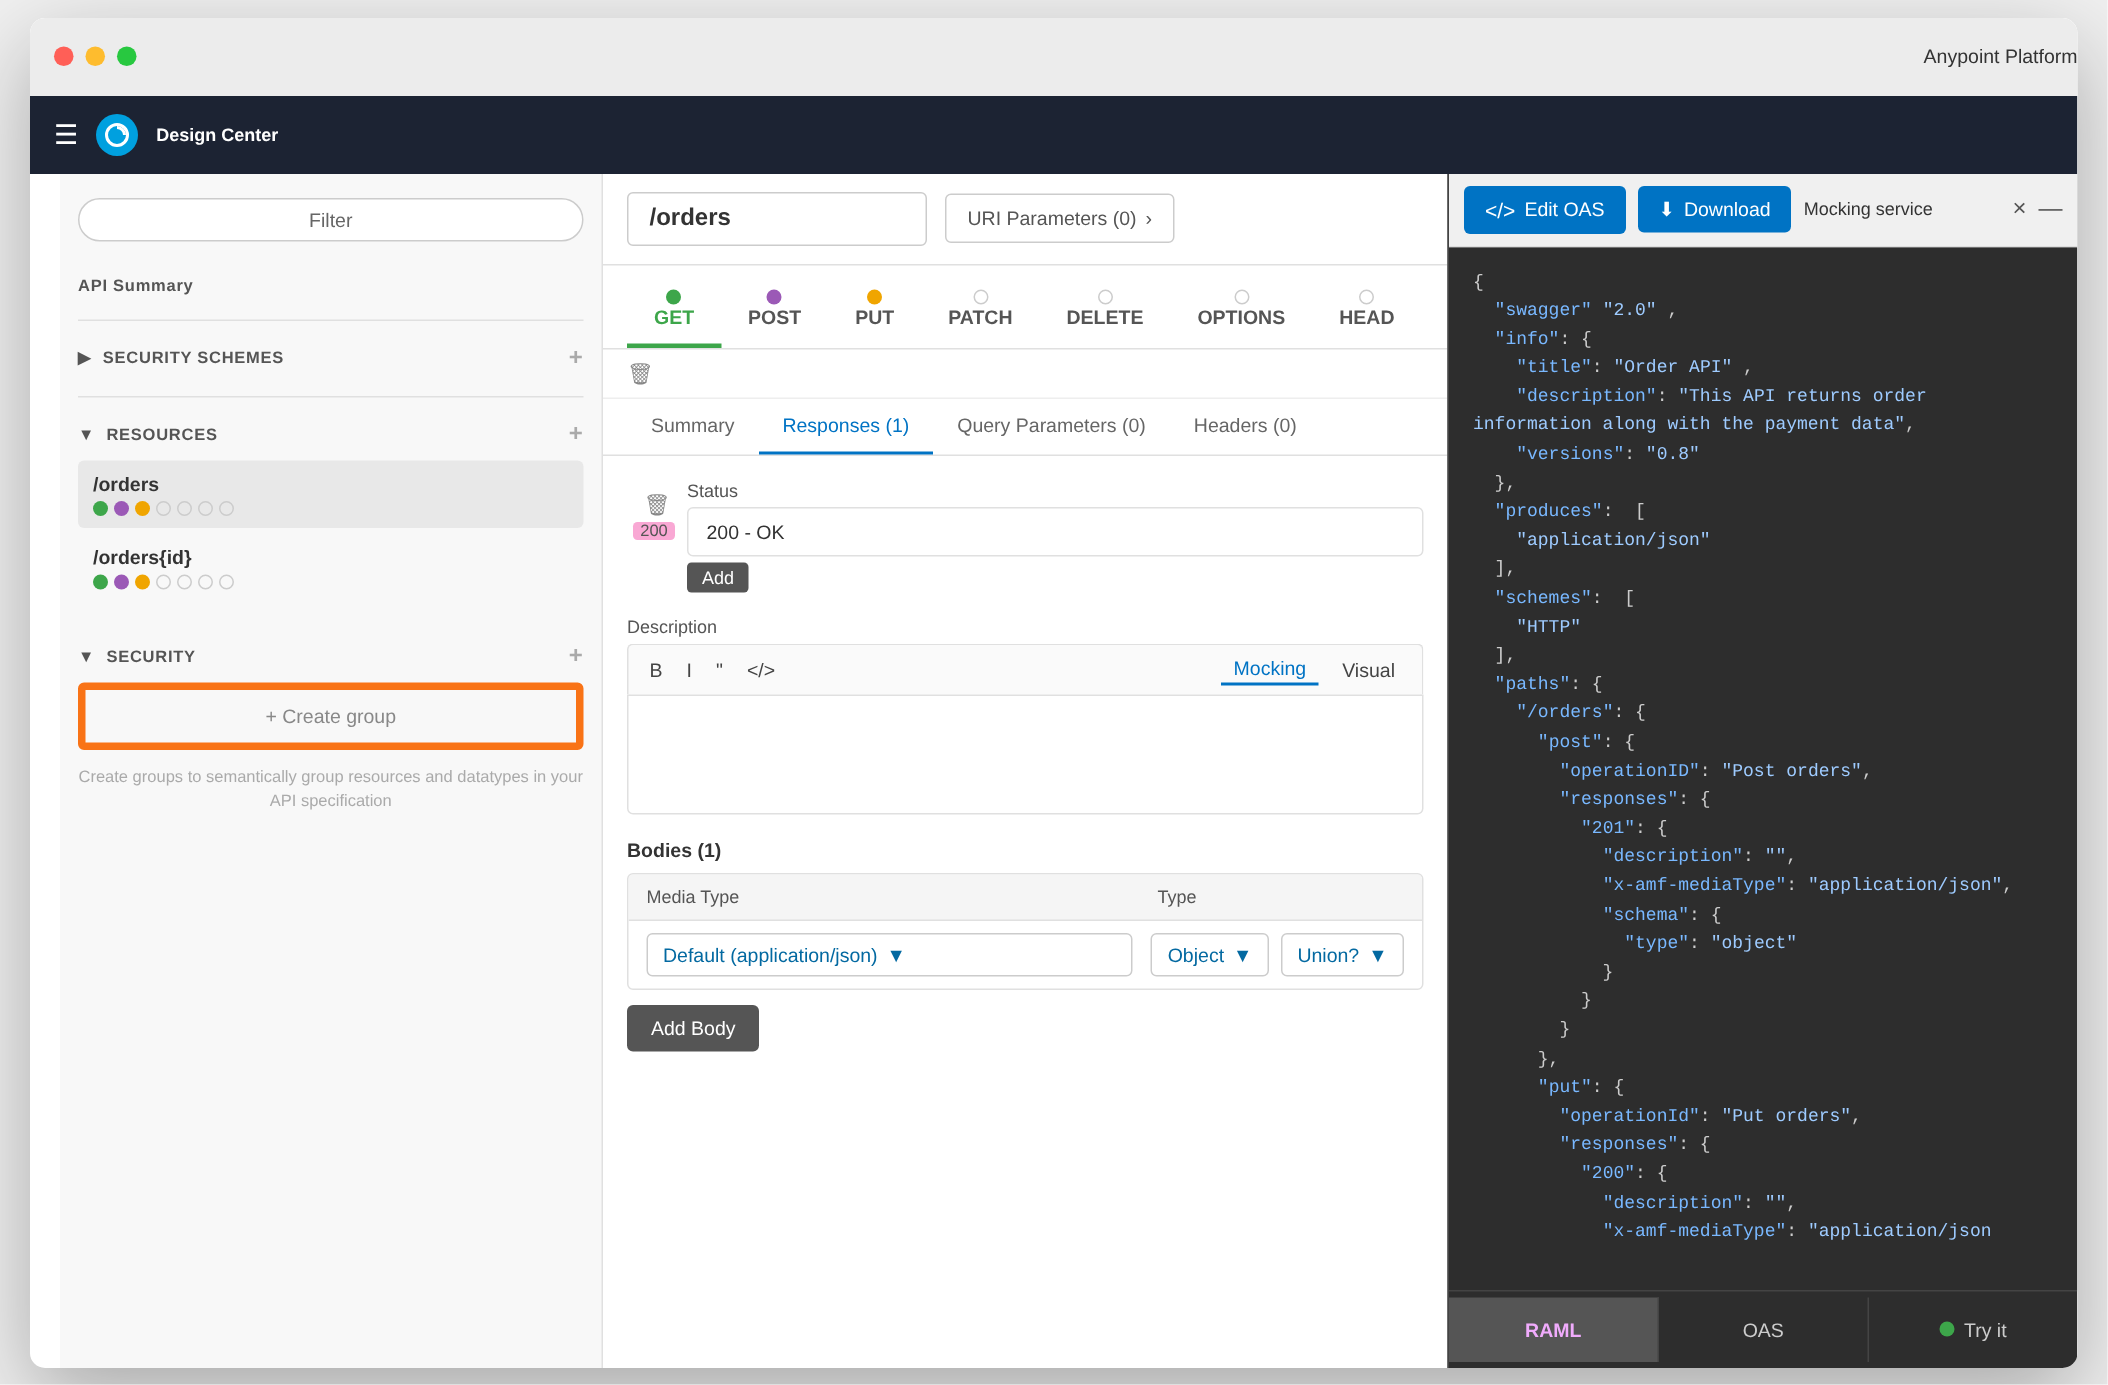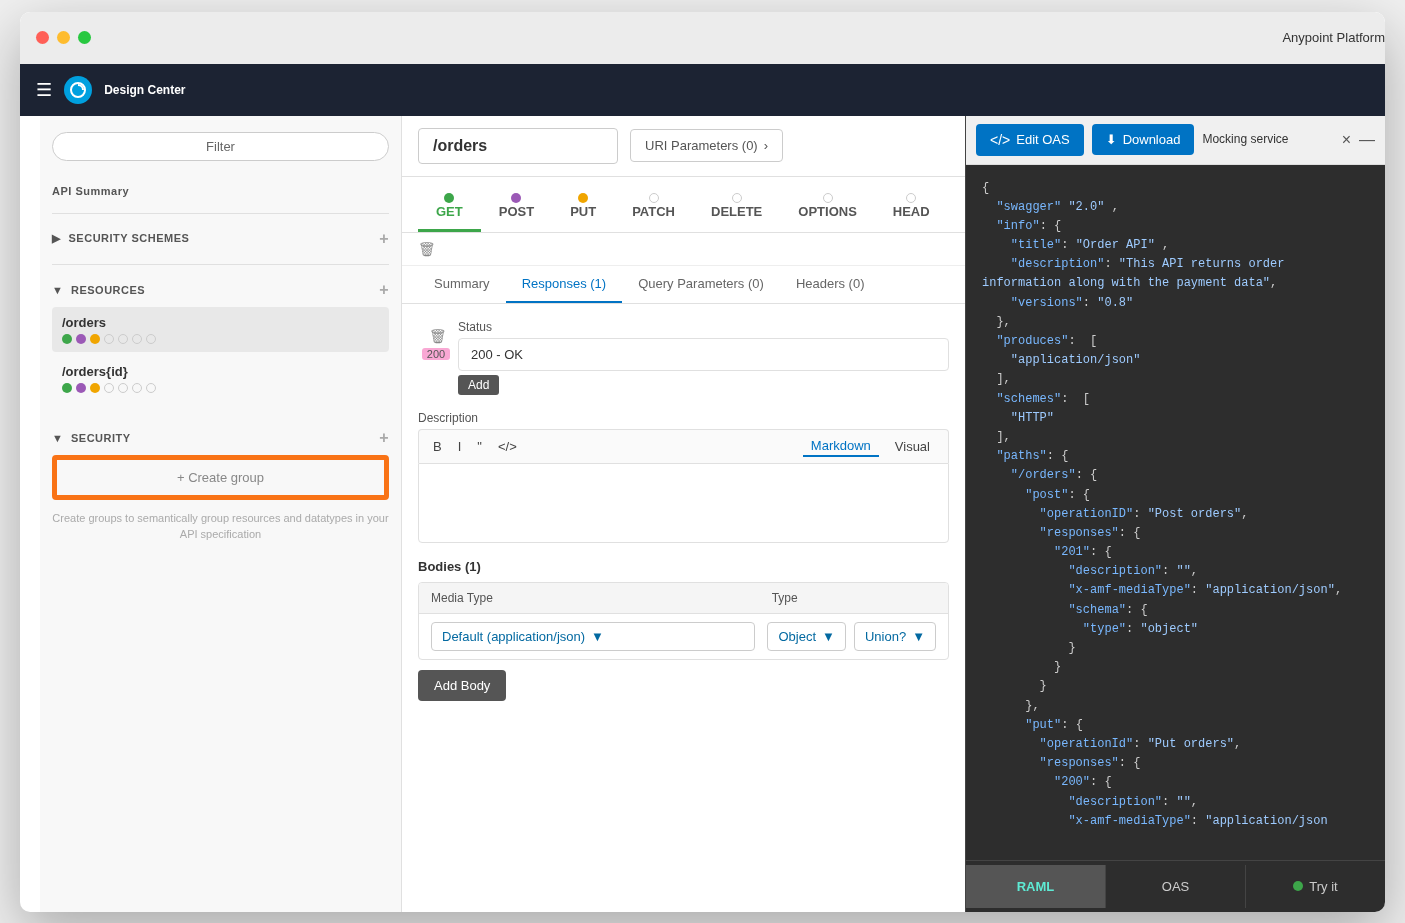--- a/index.html
+++ b/index.html
@@ -479,21 +479,21 @@
       flex: 1;
       text-align: center;
       padding: 14px;
       font-size: 13px;
       cursor: pointer;
       color: #ccc;
       border-right: 1px solid #444;
     }
     .footer-tab.active {
       background: #555;
-      color: #5eead4;
+      color: #f0abfc;
       font-weight: 600;
     }
     .footer-tab-tryit {
       flex: 1;
       text-align: center;
       padding: 14px;
       font-size: 13px;
       cursor: pointer;
       color: #ccc;
       display: flex;
@@ -670,21 +670,21 @@
           </div>
 
           <div class="description-section">
             <div class="field-label">Description</div>
             <div class="editor-toolbar">
               <span class="editor-toolbar-btn">B</span>
               <span class="editor-toolbar-btn">I</span>
               <span class="editor-toolbar-btn">"</span>
               <span class="editor-toolbar-btn">&lt;/&gt;</span>
               <span class="editor-toolbar-sep"></span>
-              <span class="editor-view-btn active">Markdown</span>
+              <span class="editor-view-btn active">Mocking</span>
               <span class="editor-view-btn">Visual</span>
             </div>
             <div class="editor-body"></div>
           </div>
 
           <div class="bodies-section">
             <div class="bodies-header">Bodies (1)</div>
             <div class="bodies-table">
               <div class="bodies-table-header">
                 <span class="bodies-col1">Media Type</span>

